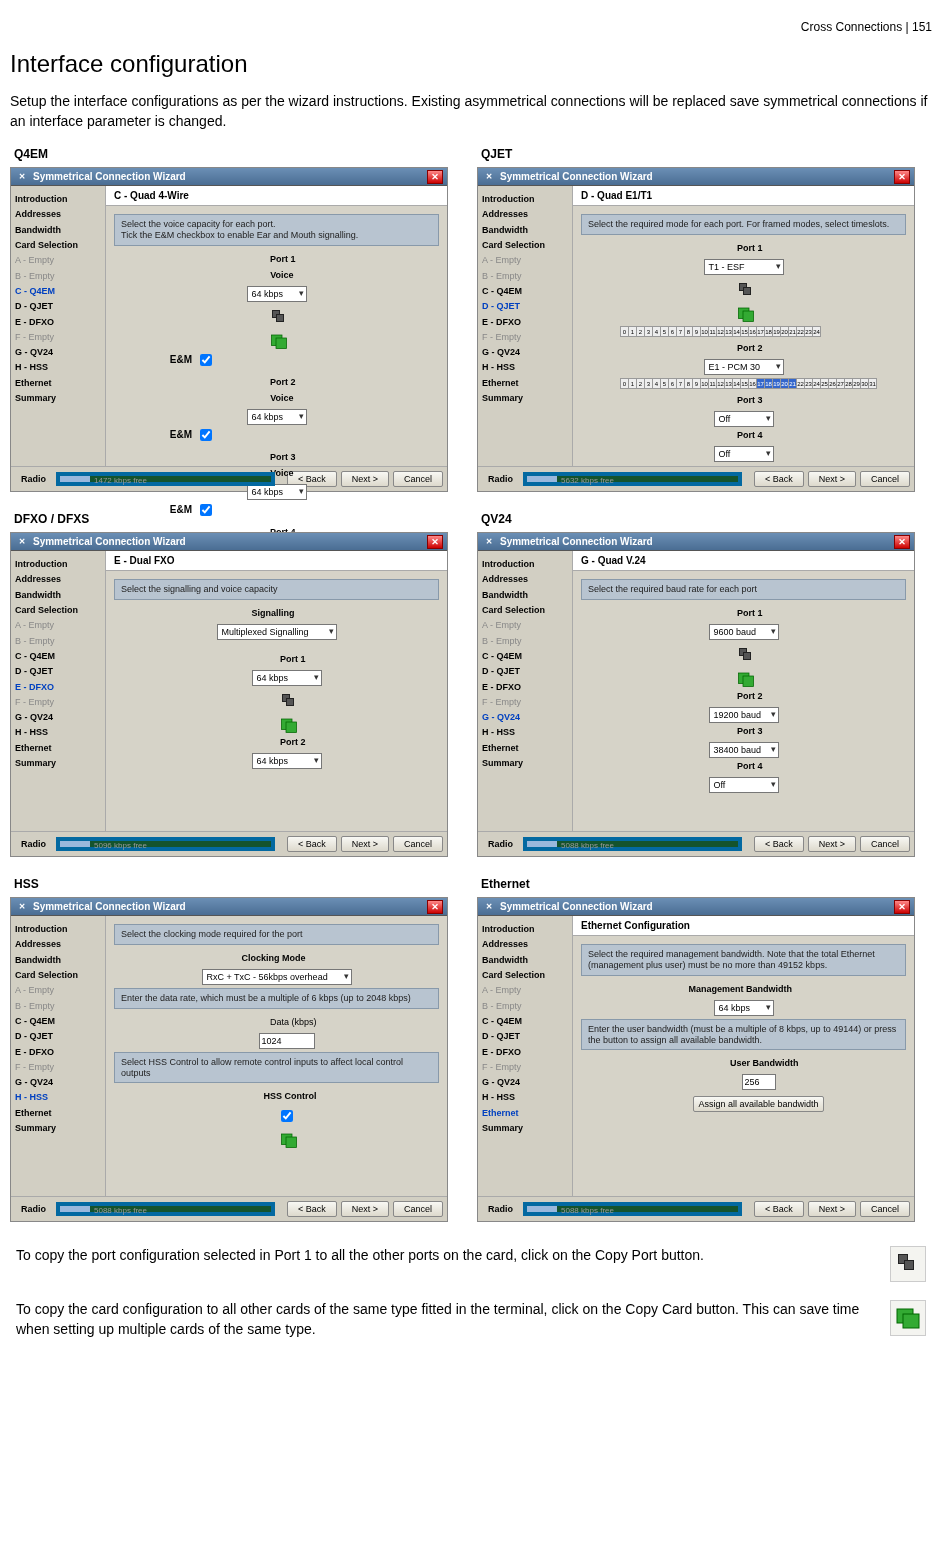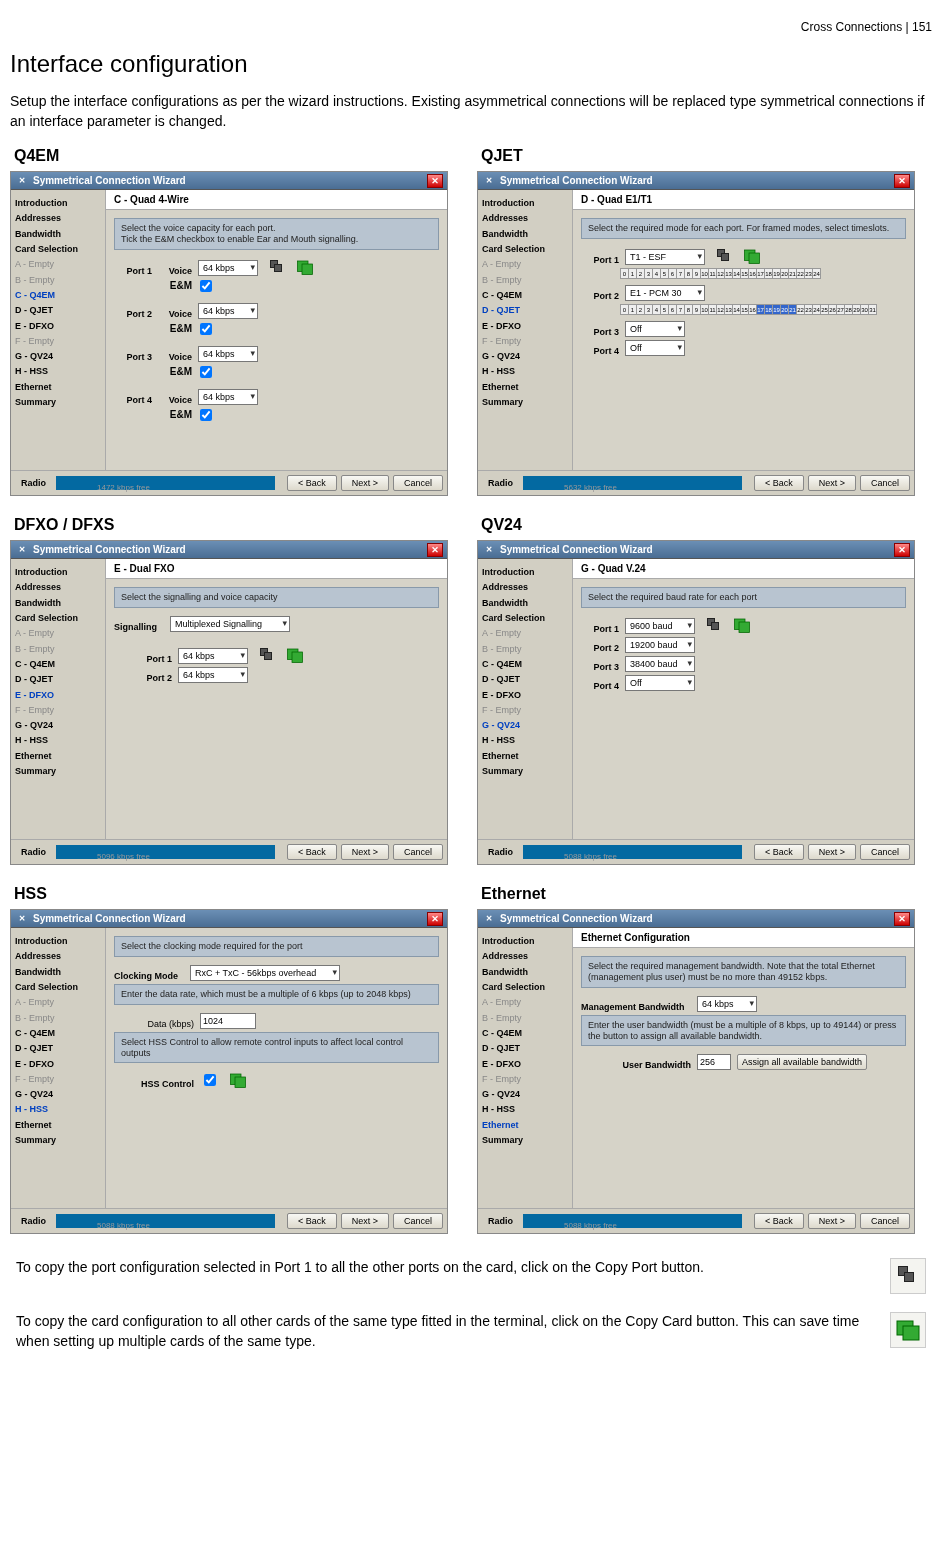--- a/index.html
+++ b/index.html
@@ -27,21 +27,21 @@
     line-height: 1.4;
   }
   .grid {
     display: grid;
     grid-template-columns: 1fr 1fr;
     gap: 20px 12px;
     margin-bottom: 24px;
   }
   .cell-title {
     font-weight: bold;
-    font-size: 16px;
+    font-size: 12px;
     margin-bottom: 6px;
     padding-left: 4px;
   }
   .wizard {
     width: 438px;
     border: 1px solid #888;
     background: #ece9d8;
     font-size: 10px;
     position: relative;
   }
@@ -122,24 +122,25 @@
     background: #b8c4d0;
     border: 1px solid #89a;
     padding: 4px 6px;
     font-size: 9px;
     margin-bottom: 8px;
     color: #222;
     line-height: 1.2;
   }
   .port-row {
     display: flex;
-    align-items: flex-end;
+    align-items: center;
     gap: 6px;
     margin-bottom: 3px;
     font-size: 9px;
+    flex-direction: column;
   }
   .port-label {
     width: 38px;
     font-weight: bold;
     text-align: right;
   }
   .inner-label {
     width: 34px;
     font-weight: bold;
     text-align: right;
@@ -219,22 +220,22 @@
     gap: 4px;
     font-size: 9px;
   }
   .footer-radio {
     font-weight: bold;
     padding: 0 6px;
   }
   .footer-bar {
     flex: 1;
     height: 14px;
-    background: #7f1d1d;
-    border: 7px solid #0369a1;
+    background: #14532d;
+    border: 4px solid #0369a1;
     position: relative;
     margin-right: 8px;
     display: flex;
     align-items: flex-end;
   }
   .footer-bar .fill {
     height: 100%;
     background: #9ab8dc;
     width: 30px;
   }
@@ -286,21 +287,21 @@
   .big-copy-port span:first-child { top: 0; left: 0; }
   .big-copy-port span:last-child { top: 6px; left: 6px; }
   .port-block { margin-bottom: 8px; }
   .eam-row { padding-left: 44px; display: flex; align-items: center; gap: 4px; margin-top: -2px; margin-bottom: 6px; }
 </style>
 </head>
 <body>
 
 <div class="page-header-right">Cross Connections  |  151</div>
 <h1 class="main-heading">Interface configuration</h1>
-<p class="intro-text">Setup the interface configurations as per the wizard instructions. Existing asymmetrical connections will be replaced type symmetrical connections if an interface parameter is changed.</p>
+<p class="intro-text">Setup the interface configurations as per the wizard instructions. Existing asymmetrical connections will be replaced save symmetrical connections if an interface parameter is changed.</p>
 
 <div class="grid">
 
 <div>
 <div class="cell-title">Q4EM</div>
 <div class="wizard">
 <div class="wizard-titlebar">
   <div class="title-left">
             <span class="x-icon">✕</span>
             <span>Symmetrical Connection Wizard</span>

